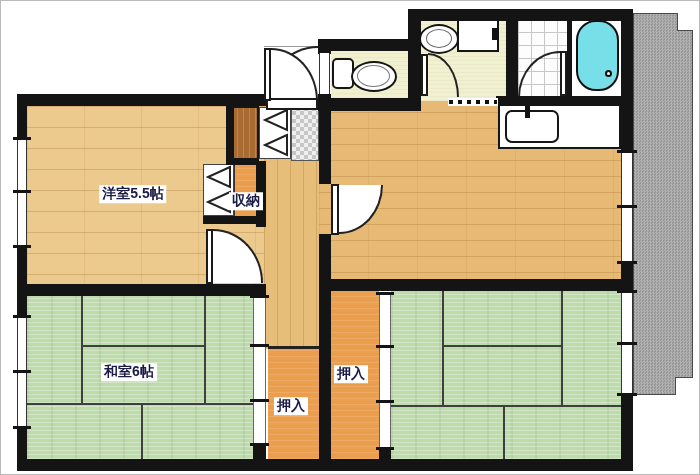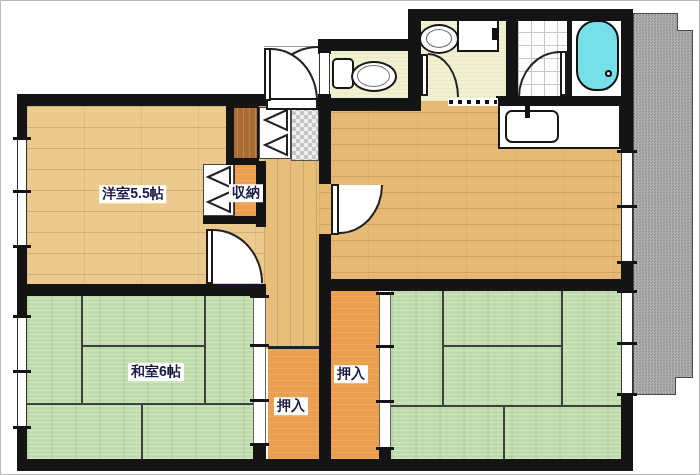--- a/index.html
+++ b/index.html
@@ -191,18 +191,18 @@
   <div class="abs dashes" style="left:448px;top:99px;width:48px;height:4px"></div>
 
   <div class="abs leaf" style="left:265px;top:97px;width:52px;height:12px"></div>
   <div class="abs leaf" style="left:263px;top:47px;width:7px;height:53px"></div>
   <div class="abs leaf" style="left:205px;top:228px;width:7px;height:55px"></div>
   <div class="abs leaf" style="left:330px;top:183px;width:8px;height:51px"></div>
   <div class="abs leaf" style="left:420px;top:53px;width:7px;height:42px"></div>
   <div class="abs leaf" style="left:559px;top:50px;width:7px;height:45px"></div>
 
   <div class="abs label" style="left:132px;top:193px">洋室5.5帖</div>
-  <div class="abs label" style="left:245px;top:192px">収納</div>
-  <div class="abs label" style="left:155px;top:371px">和室6帖</div>
+  <div class="abs label" style="left:245px;top:200px">収納</div>
+  <div class="abs label" style="left:128px;top:371px">和室6帖</div>
   <div class="abs label" style="left:290px;top:405px">押入</div>
   <div class="abs label" style="left:350px;top:373px">押入</div>
 
 </div>
 
 </body></html>

